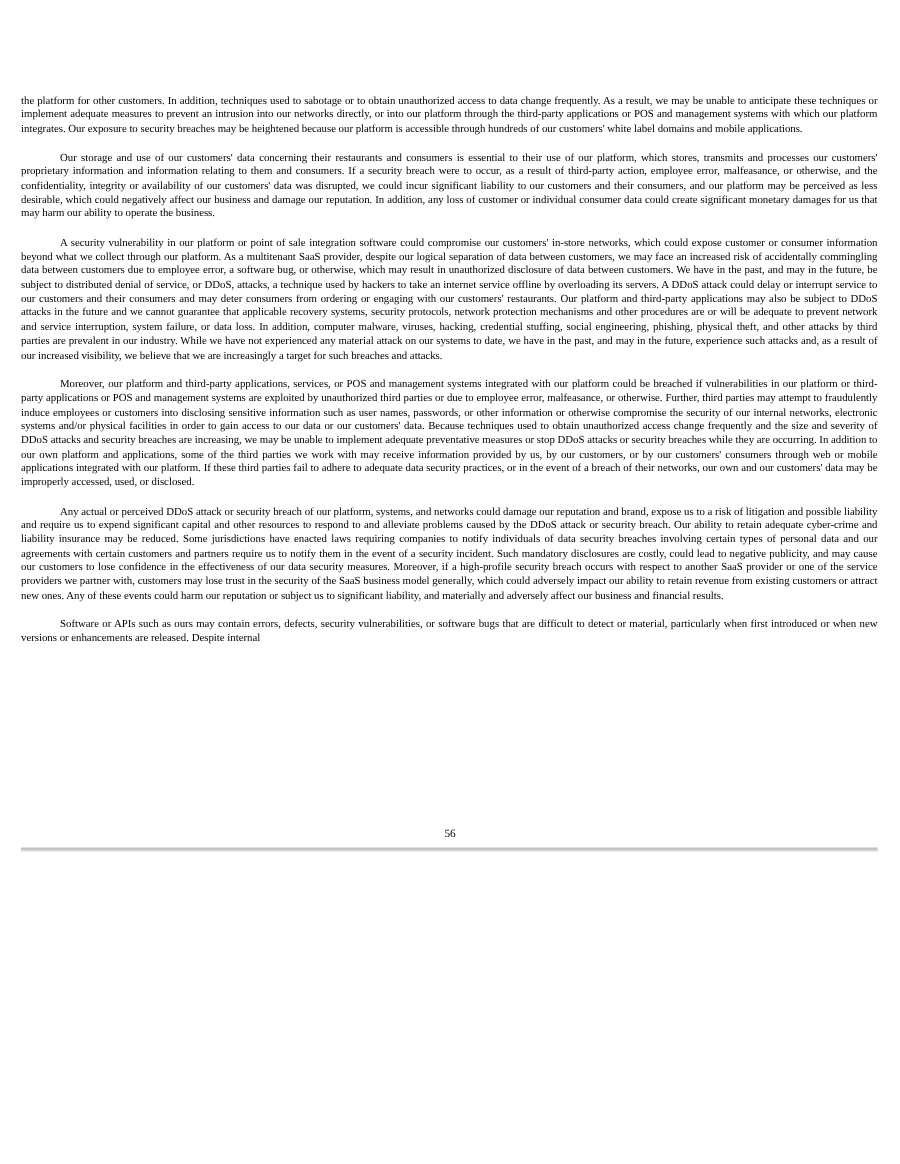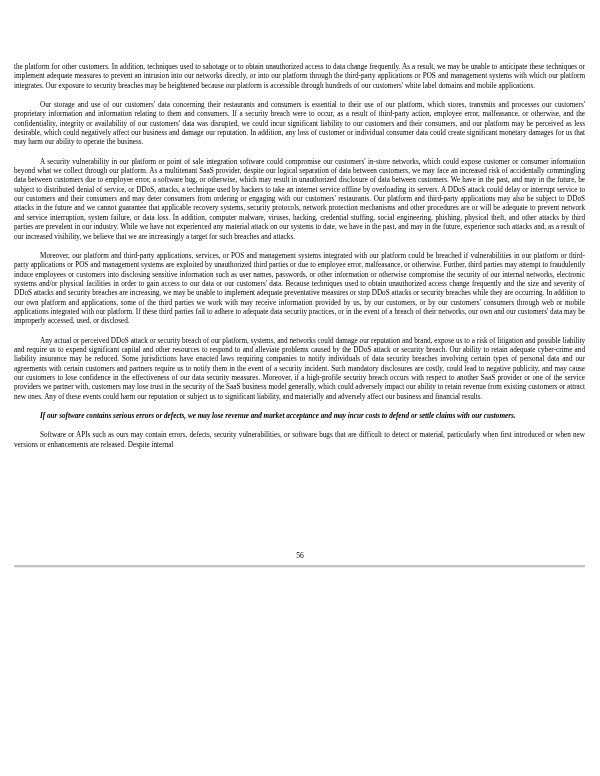--- a/index.html
+++ b/index.html
@@ -62,18 +62,17 @@
 </head>
 <body>
 
 <div class="page">
   <div class="text-block">
     <p class="noindent">the platform for other customers. In addition, techniques used to sabotage or to obtain unauthorized access to data change frequently. As a result, we may be unable to anticipate these techniques or implement adequate measures to prevent an intrusion into our networks directly, or into our platform through the third-party applications or POS and management systems with which our platform integrates. Our exposure to security breaches may be heightened because our platform is accessible through hundreds of our customers' white label domains and mobile applications.</p>
     <p>Our storage and use of our customers' data concerning their restaurants and consumers is essential to their use of our platform, which stores, transmits and processes our customers' proprietary information and information relating to them and consumers. If a security breach were to occur, as a result of third-party action, employee error, malfeasance, or otherwise, and the confidentiality, integrity or availability of our customers' data was disrupted, we could incur significant liability to our customers and their consumers, and our platform may be perceived as less desirable, which could negatively affect our business and damage our reputation. In addition, any loss of customer or individual consumer data could create significant monetary damages for us that may harm our ability to operate the business.</p>
     <p>A security vulnerability in our platform or point of sale integration software could compromise our customers' in-store networks, which could expose customer or consumer information beyond what we collect through our platform. As a multitenant SaaS provider, despite our logical separation of data between customers, we may face an increased risk of accidentally commingling data between customers due to employee error, a software bug, or otherwise, which may result in unauthorized disclosure of data between customers. We have in the past, and may in the future, be subject to distributed denial of service, or DDoS, attacks, a technique used by hackers to take an internet service offline by overloading its servers. A DDoS attack could delay or interrupt service to our customers and their consumers and may deter consumers from ordering or engaging with our customers' restaurants. Our platform and third-party applications may also be subject to DDoS attacks in the future and we cannot guarantee that applicable recovery systems, security protocols, network protection mechanisms and other procedures are or will be adequate to prevent network and service interruption, system failure, or data loss. In addition, computer malware, viruses, hacking, credential stuffing, social engineering, phishing, physical theft, and other attacks by third parties are prevalent in our industry. While we have not experienced any material attack on our systems to date, we have in the past, and may in the future, experience such attacks and, as a result of our increased visibility, we believe that we are increasingly a target for such breaches and attacks.</p>
     <p>Moreover, our platform and third-party applications, services, or POS and management systems integrated with our platform could be breached if vulnerabilities in our platform or third-party applications or POS and management systems are exploited by unauthorized third parties or due to employee error, malfeasance, or otherwise. Further, third parties may attempt to fraudulently induce employees or customers into disclosing sensitive information such as user names, passwords, or other information or otherwise compromise the security of our internal networks, electronic systems and/or physical facilities in order to gain access to our data or our customers' data. Because techniques used to obtain unauthorized access change frequently and the size and severity of DDoS attacks and security breaches are increasing, we may be unable to implement adequate preventative measures or stop DDoS attacks or security breaches while they are occurring. In addition to our own platform and applications, some of the third parties we work with may receive information provided by us, by our customers, or by our customers' consumers through web or mobile applications integrated with our platform. If these third parties fail to adhere to adequate data security practices, or in the event of a breach of their networks, our own and our customers' data may be improperly accessed, used, or disclosed.</p>
     <p>Any actual or perceived DDoS attack or security breach of our platform, systems, and networks could damage our reputation and brand, expose us to a risk of litigation and possible liability and require us to expend significant capital and other resources to respond to and alleviate problems caused by the DDoS attack or security breach. Our ability to retain adequate cyber-crime and liability insurance may be reduced. Some jurisdictions have enacted laws requiring companies to notify individuals of data security breaches involving certain types of personal data and our agreements with certain customers and partners require us to notify them in the event of a security incident. Such mandatory disclosures are costly, could lead to negative publicity, and may cause our customers to lose confidence in the effectiveness of our data security measures. Moreover, if a high-profile security breach occurs with respect to another SaaS provider or one of the service providers we partner with, customers may lose trust in the security of the SaaS business model generally, which could adversely impact our ability to retain revenue from existing customers or attract new ones. Any of these events could harm our reputation or subject us to significant liability, and materially and adversely affect our business and financial results.</p>
-    <p class="heading">If our software contains serious errors or defects, we may lose revenue and market acceptance and may incur costs to defend or settle claims with our customers.</p>
     <p>Software or APIs such as ours may contain errors, defects, security vulnerabilities, or software bugs that are difficult to detect or material, particularly when first introduced or when new versions or enhancements are released. Despite internal</p>
   </div>
   <div class="page-number">56</div>
   <div class="rule"></div>
 </div>
 
 </body></html>

